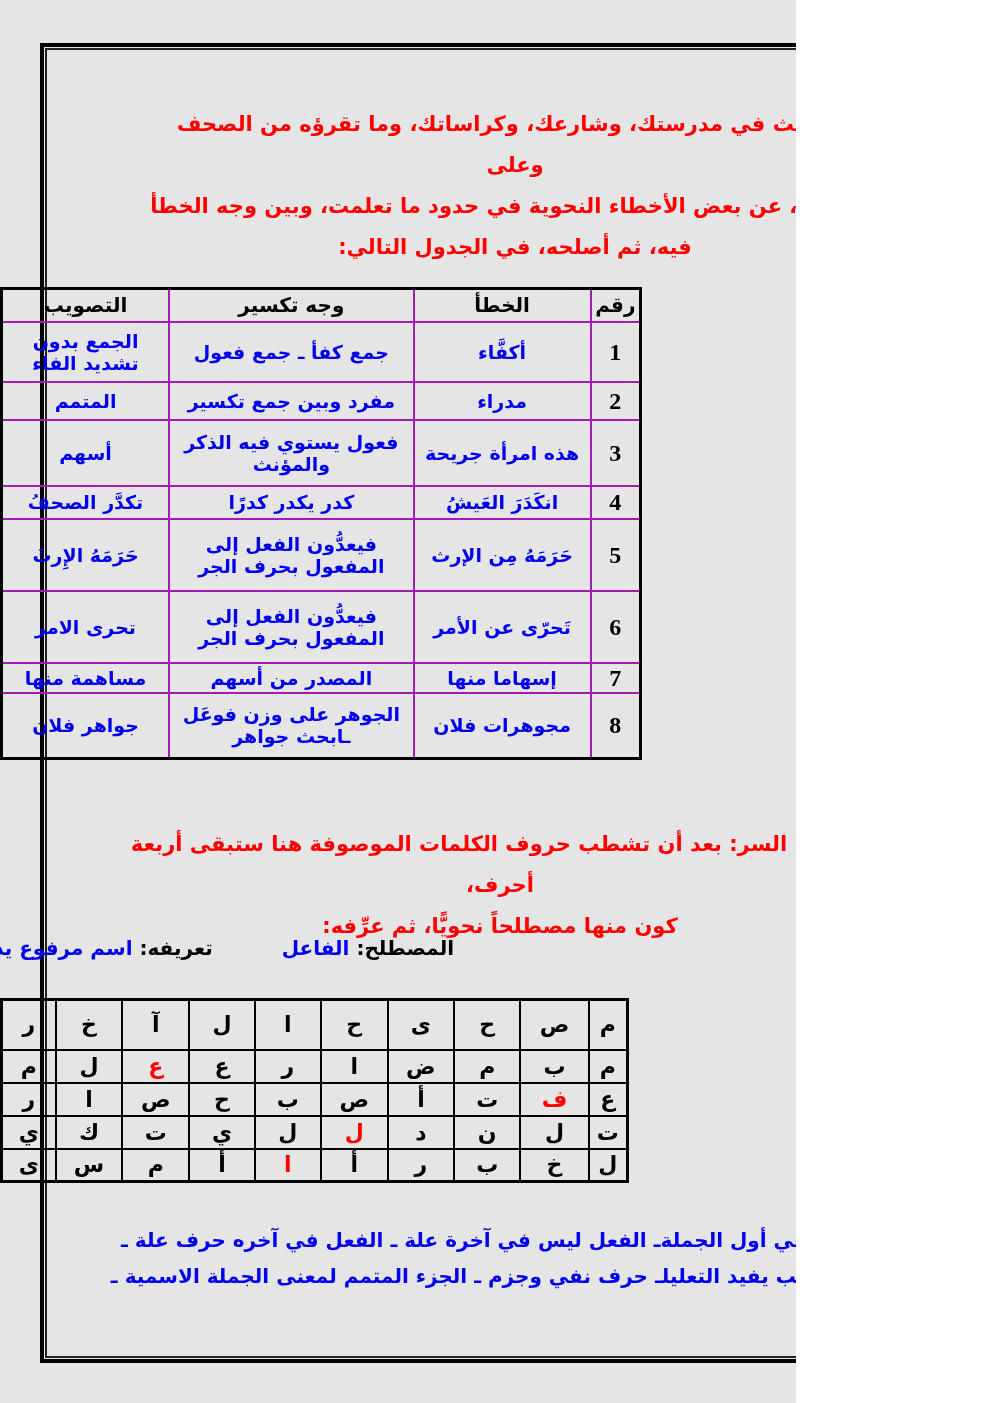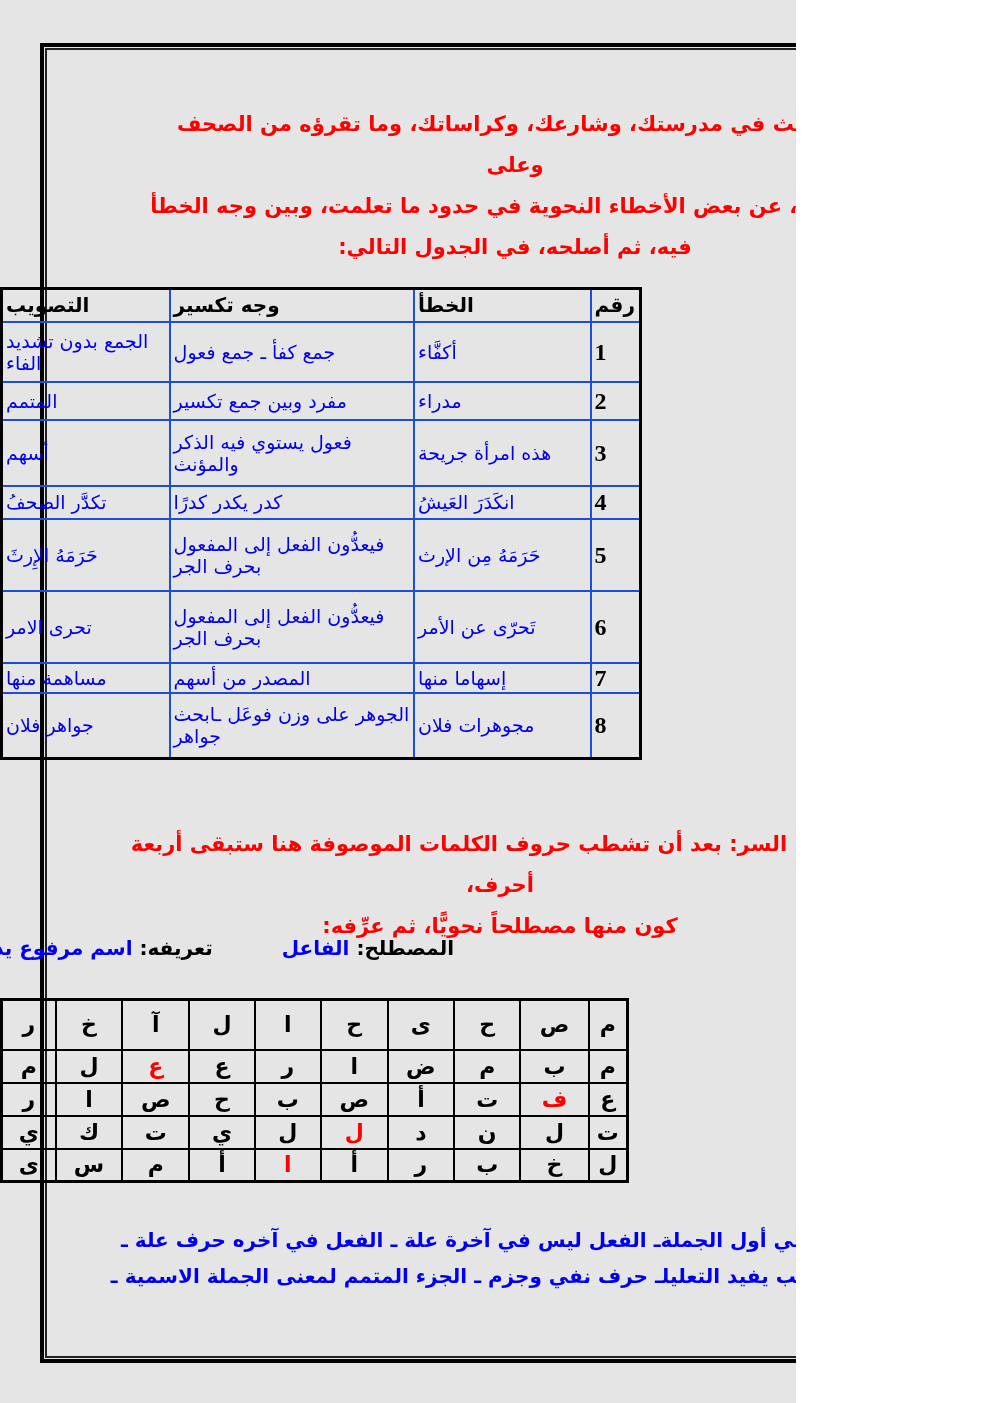--- a/index.html
+++ b/index.html
@@ -18,26 +18,26 @@
   }
   #q6 { top:104px; left:150px; width:730px; font-size:21px; line-height:41px; }
   #q7 { top:824px; left:120px; width:760px; font-size:21px; line-height:41px; }
 
   
   #error-table {
     position:absolute; top:287px; right:154px; border-collapse:collapse;
     border:3px solid #000; table-layout:fixed;
   }
   #error-table td {
-    border:2px solid #1d4ed8; text-align:left; vertical-align:middle; padding:0 3px;
+    border:2px solid #a21caf; text-align:center; vertical-align:middle; padding:0 3px;
     overflow:hidden;
   }
   #error-table tr.hdr { height:33px; }
   #error-table tr.hdr td { color:#000; font-weight:bold; font-size:20px; }
-  #error-rows td { color:#0000EE; font-weight:normal; font-size:19px; line-height:22px; }
+  #error-rows td { color:#0000EE; font-weight:bold; font-size:19px; line-height:22px; }
   #error-rows td.num-cell {
     color:#000; font-family:"Liberation Serif", serif; font-size:24px; font-weight:bold;
   }
   #error-rows tr:nth-child(1){height:60px}
   #error-rows tr:nth-child(2){height:38px}
   #error-rows tr:nth-child(3){height:66px}
   #error-rows tr:nth-child(4){height:33px}
   #error-rows tr:nth-child(5){height:72px}
   #error-rows tr:nth-child(6){height:72px}
   #error-rows tr:nth-child(7){height:30px}

